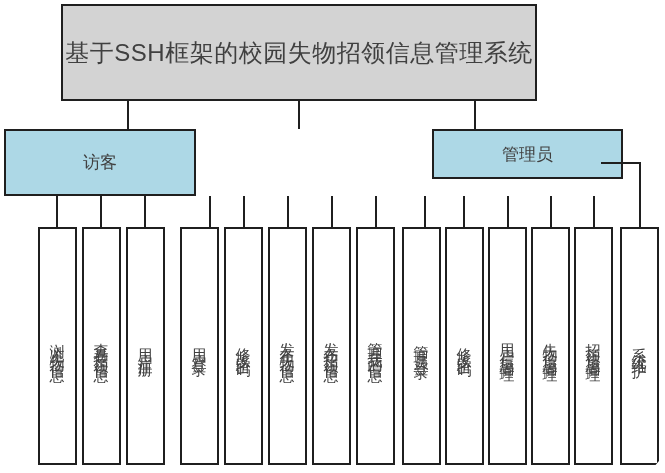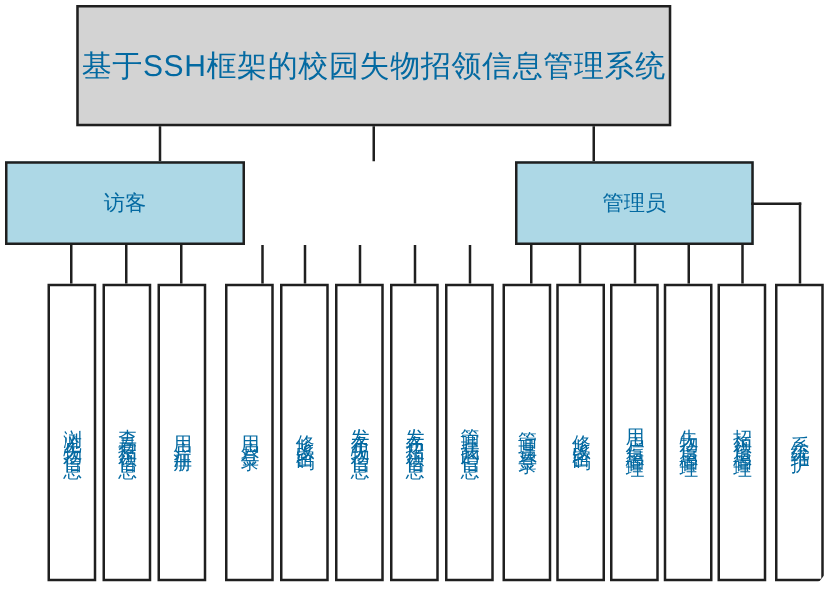--- a/index.html
+++ b/index.html
@@ -2,21 +2,21 @@
 <html><head>
 <meta charset="utf-8">
 <style>
   html, body { margin: 0; padding: 0; background: #ffffff; }
   .canvas {
     position: relative;
     width: 665px;
     height: 473px;
     background: #ffffff;
     font-family: "Liberation Sans", sans-serif;
-    color: #0369a1;
+    color: #404040;
     overflow: hidden;
     border-radius: 30px;
   }
   .node {
     position: absolute;
     box-sizing: border-box;
     border: 2px solid var(--line, #1f1f1f);
     display: flex;
     align-items: center;
     justify-content: center;
@@ -60,21 +60,21 @@
     <span>基于SSH框架的校园失物招领信息管理系统</span>
   </div>
 
   <div class="vline t-conn" style="left:127px;"></div>
   <div class="vline t-conn" style="left:298px;"></div>
   <div class="vline t-conn" style="left:474px;"></div>
 
   <div class="node group-node" style="left:4px; top:129px; width:192px; height:67px;">
     <span>访客</span>
   </div>
-  <div class="node group-node" style="left:412px; top:129px; width:191px; height:67px;">
+  <div class="node group-node" style="left:432px; top:129px; width:191px; height:50px;">
     <span>管理员</span>
   </div>
 
   <div class="vline g-conn" style="left:56px;"></div>
   <div class="vline g-conn" style="left:100px;"></div>
   <div class="vline g-conn" style="left:144px;"></div>
 
   <div class="vline g-conn" style="left:209px;"></div>
   <div class="vline g-conn" style="left:243px;"></div>
   <div class="vline g-conn" style="left:287px;"></div>

